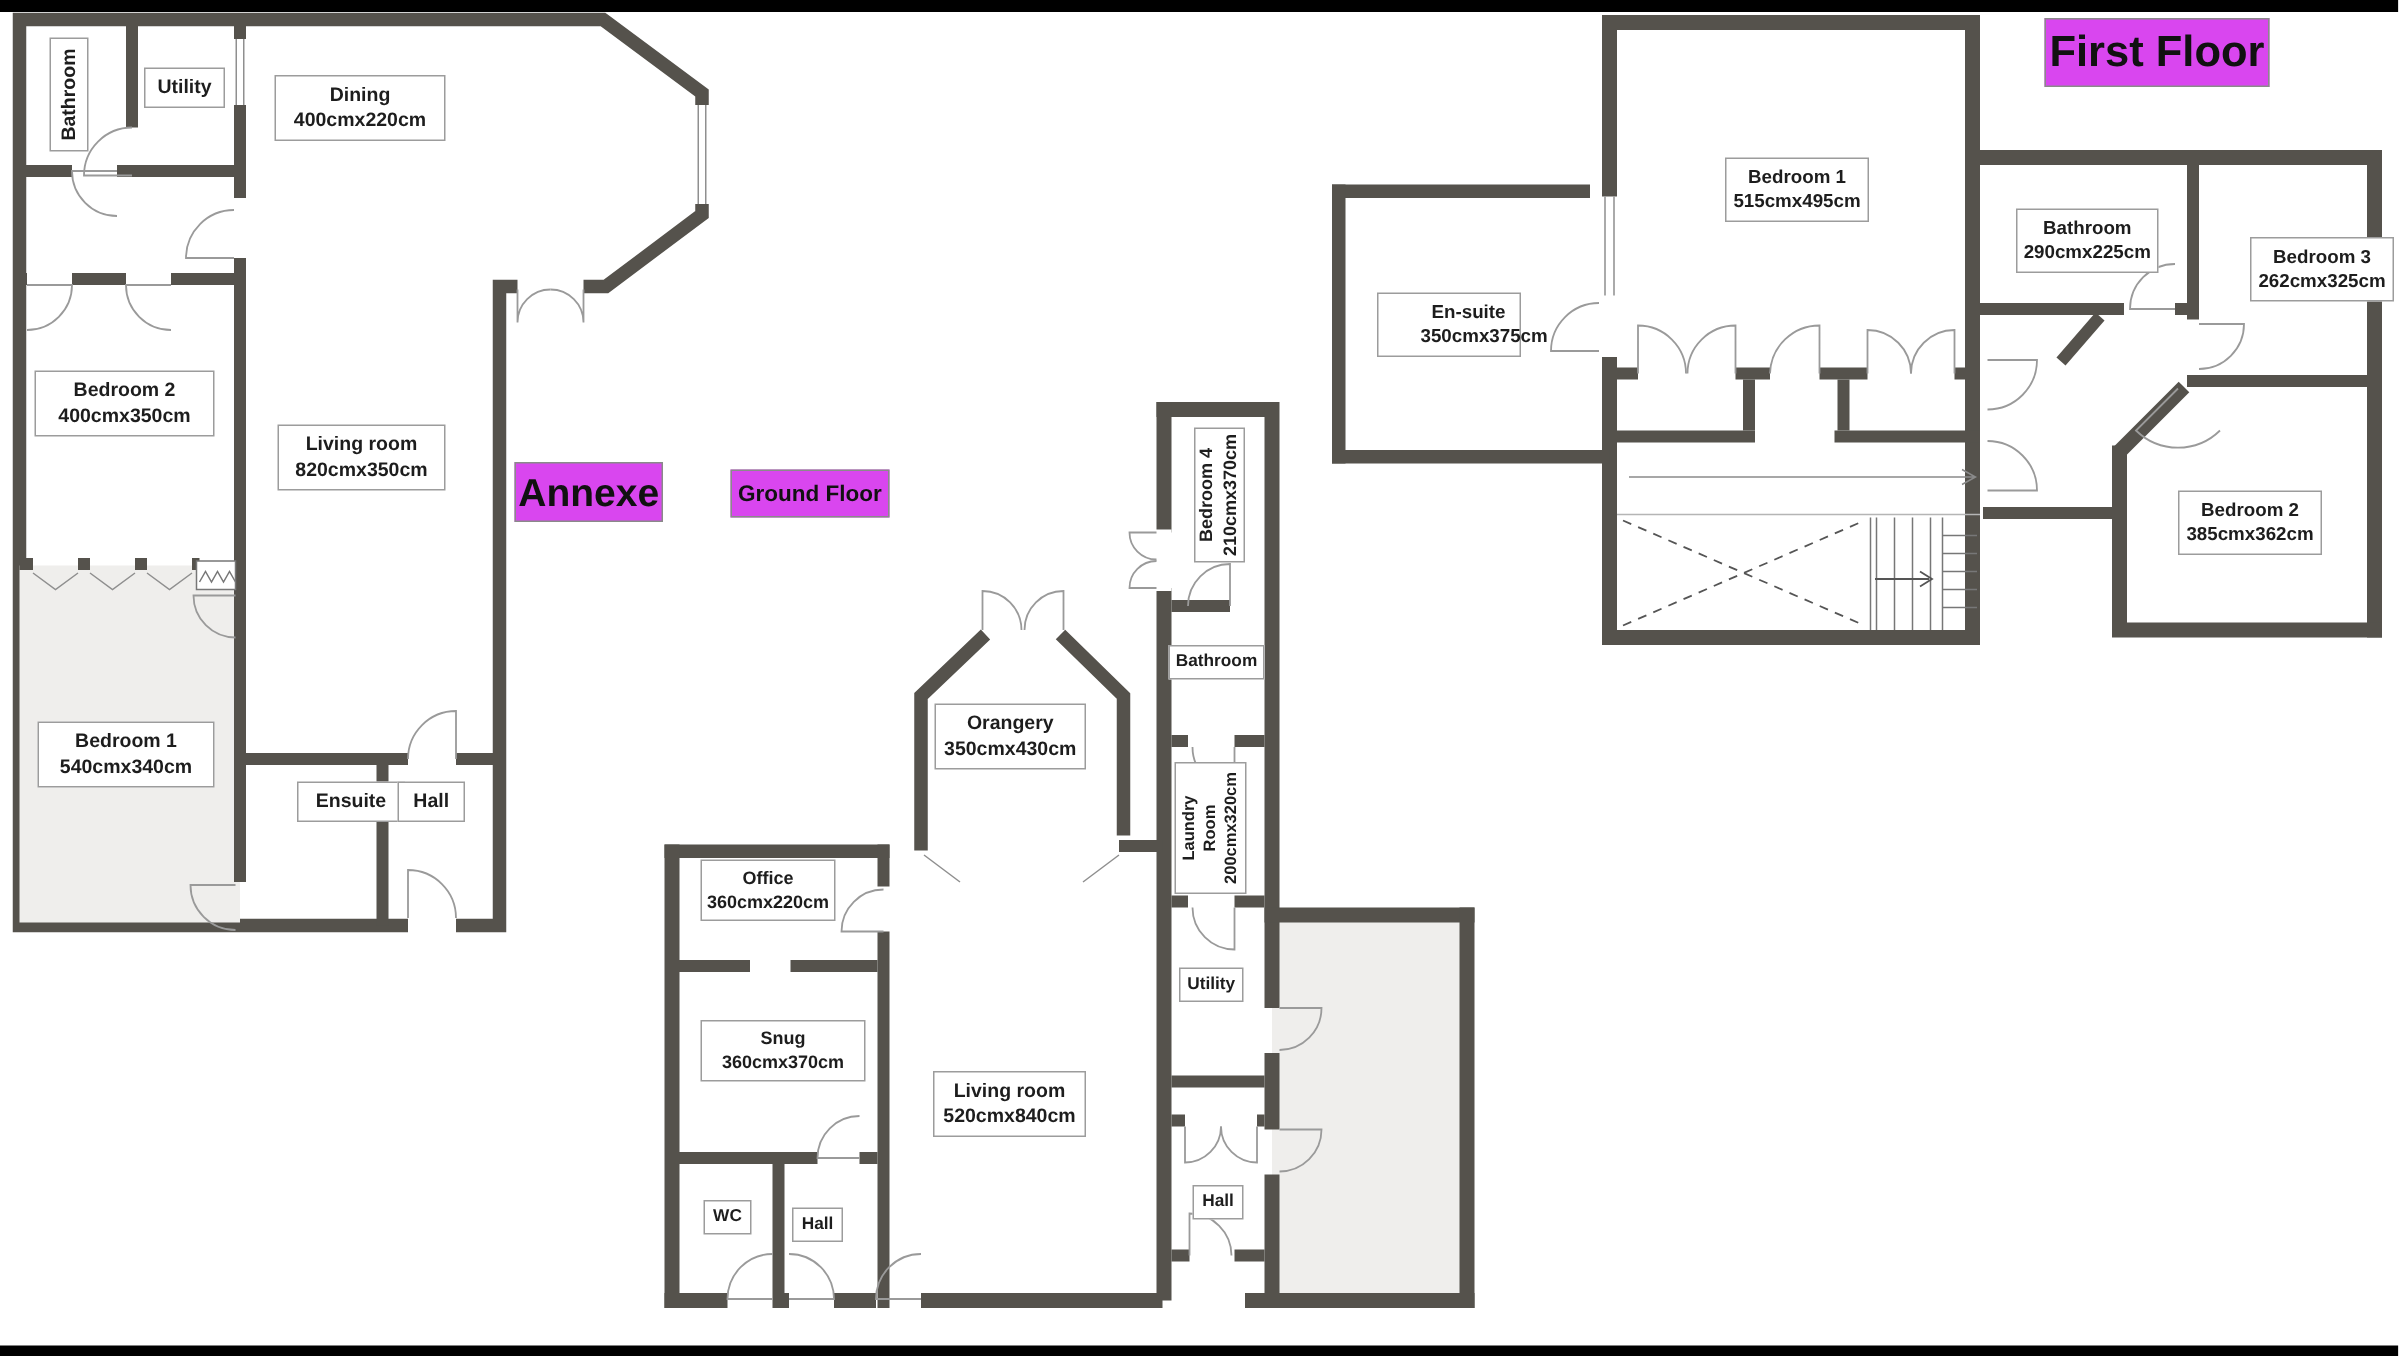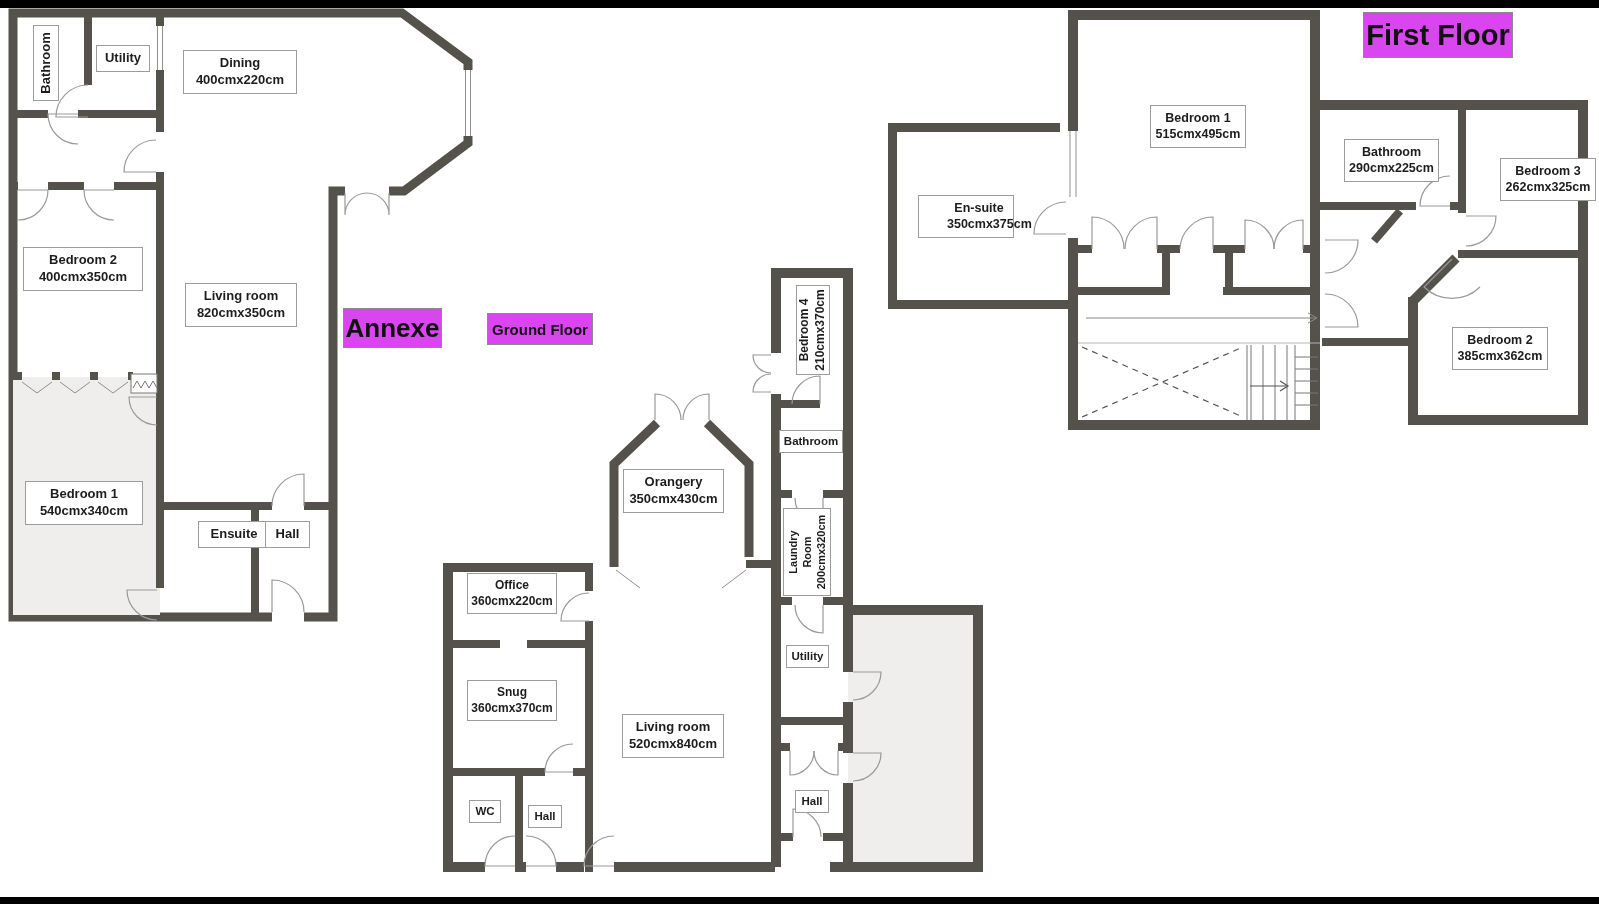--- a/index.html
+++ b/index.html
@@ -265,21 +265,21 @@
     <span class="ln wrapnarrow">Laundry Room</span>
     <span class="ln" style="white-space:nowrap;">200cmx320cm</span>
   </div>
   <div class="lbl" style="left:467px;top:573px;width:90px;font-size:12px;">
     <span class="ln">Office</span>
     <span class="ln">360cmx220cm</span>
   </div>
   <div class="lbl small" style="left:786px;top:645px;width:43px;">
     <span class="ln">Utility</span>
   </div>
-  <div class="lbl" style="left:467px;top:680px;width:90px;font-size:12px;">
+  <div class="lbl" style="left:467px;top:680px;width:110px;font-size:12px;">
     <span class="ln">Snug</span>
     <span class="ln">360cmx370cm</span>
   </div>
   <div class="lbl" style="left:622px;top:714px;width:102px;">
     <span class="ln">Living room</span>
     <span class="ln">520cmx840cm</span>
   </div>
   <div class="lbl small" style="left:469px;top:800px;width:32px;">
     <span class="ln">WC</span>
   </div>

